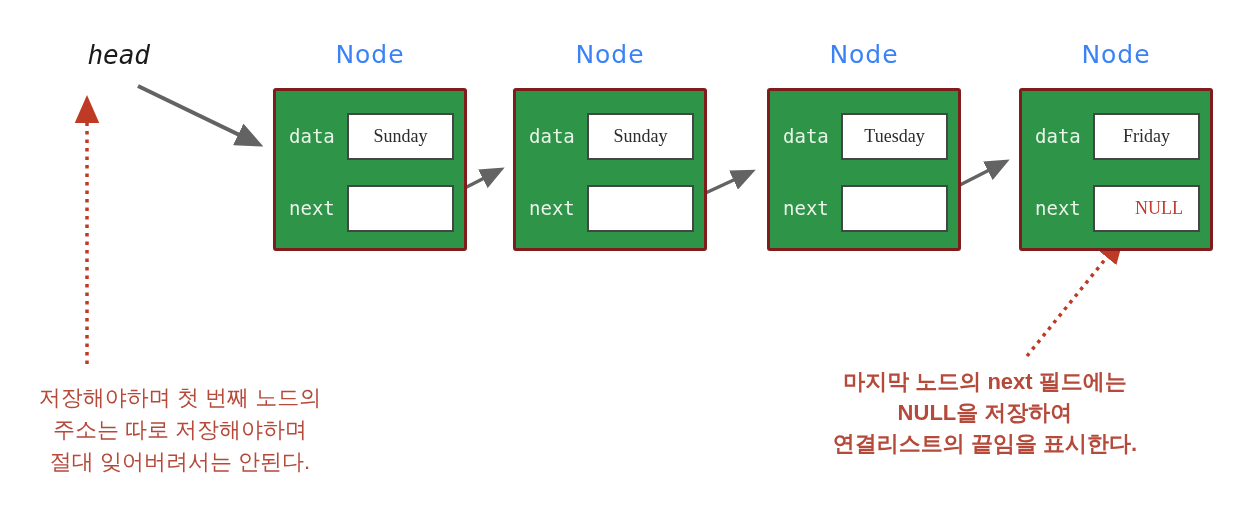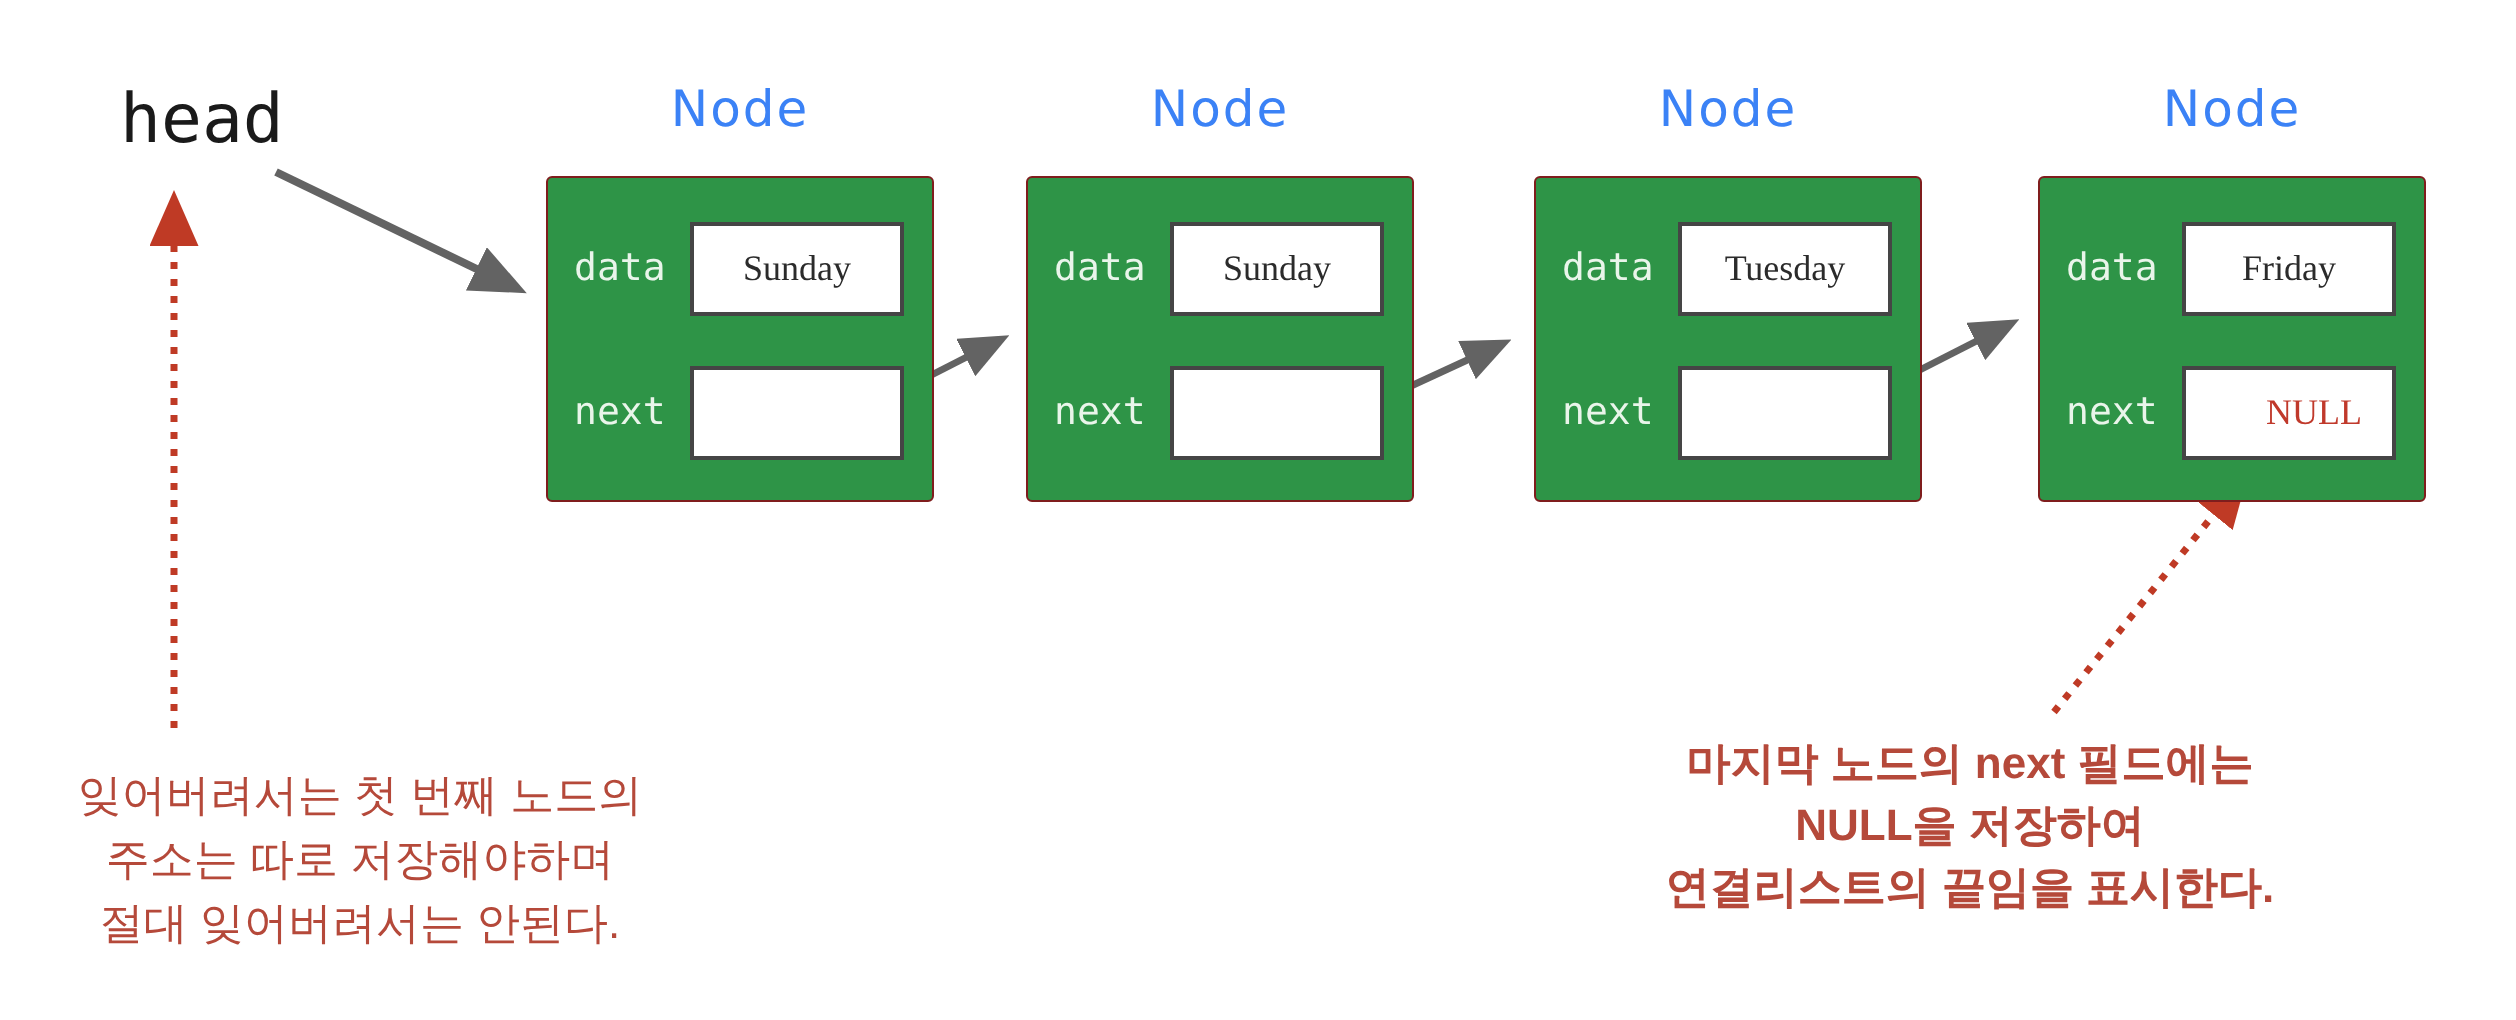--- a/index.html
+++ b/index.html
@@ -7,30 +7,30 @@
     position:relative;
     width:1258px;height:510px;
     background:#ffffff;
     overflow:hidden;
     font-family:"DejaVu Sans", sans-serif;
   }
   .arrow-layer{position:absolute;left:0;top:0;width:1258px;height:510px;pointer-events:none;}
   .head-label{
     position:absolute;left:60px;top:40px;width:90px;
     font-family:"DejaVu Sans Mono", monospace;
-    font-size:34px;color:#1a1a1a;text-align:left;
+    font-size:26px;color:#1a1a1a;text-align:right;font-style:italic;
   }
   .node-title{
     position:absolute;top:40px;width:194px;
     text-align:center;font-size:25px;color:#3b82f6;
     font-family:"DejaVu Sans", sans-serif;letter-spacing:1px;
   }
   .node-box{
     position:absolute;top:88px;width:194px;height:163px;
-    background:#2e9447;border:1px solid #7f1d1d;border-radius:3px;
+    background:#2e9447;border:3px solid #7f1d1d;border-radius:3px;
     box-sizing:border-box;
   }
   .field-label{
     position:absolute;left:13px;width:56px;height:47px;
     line-height:47px;color:#e9f5ea;
     font-family:"DejaVu Sans Mono", monospace;font-size:19px;
   }
   .field-box{
     position:absolute;left:71px;width:107px;height:47px;
     background:#ffffff;border:2px solid #454545;box-sizing:border-box;
@@ -115,21 +115,21 @@
       <span class="field-label">data</span>
       <span class="field-box">Friday</span>
     </div>
     <div class="row-next">
       <span class="field-label">next</span>
       <span class="field-box null-value">NULL</span>
     </div>
   </div>
 
   <div class="annotation note-left">
-    <div>잊어버려서는 첫 번째 노드의</div>
+    <div>저장해야하며 첫 번째 노드의</div>
     <div>주소는 따로 저장해야하며</div>
     <div>절대 잊어버려서는 안된다.</div>
   </div>
 
   <div class="annotation note-right">
     <div>마지막 노드의 next 필드에는</div>
     <div>NULL을 저장하여</div>
     <div>연결리스트의 끝임을 표시한다.</div>
   </div>
 

